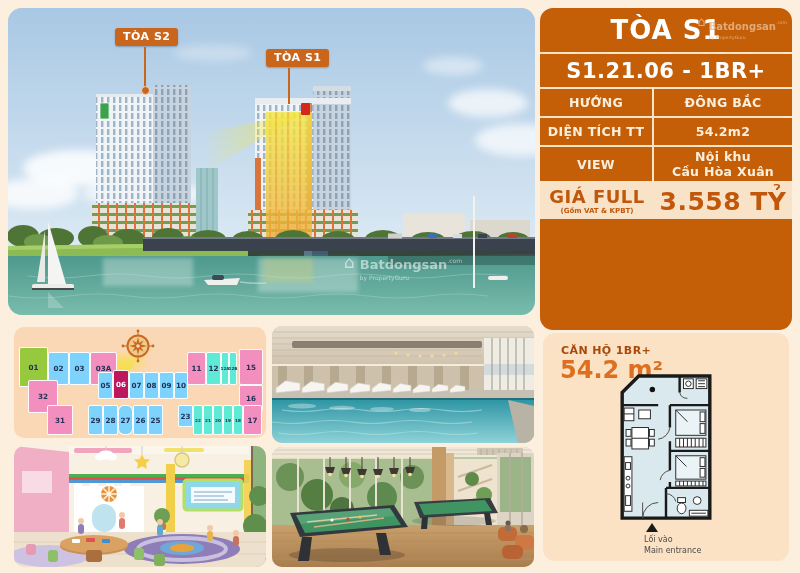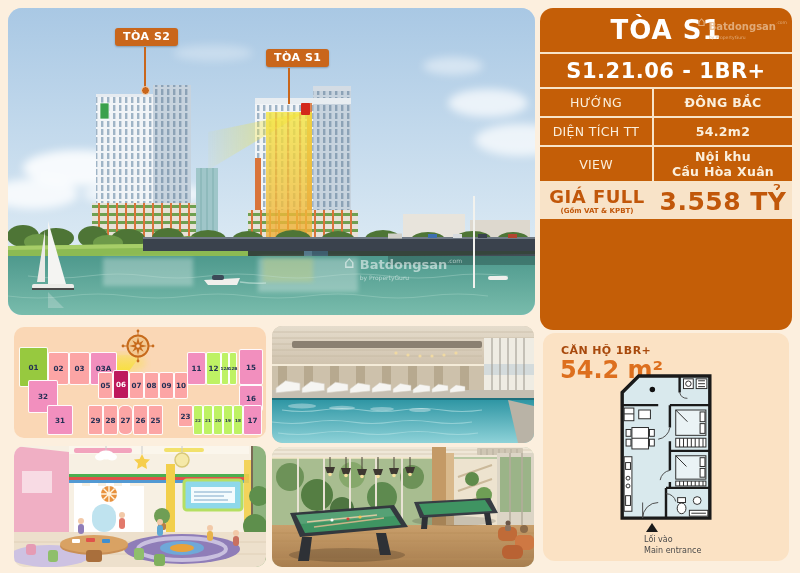--- a/index.html
+++ b/index.html
@@ -36,38 +36,38 @@
   #panel-logo .lg-house{font-size:13px;line-height:13px;}
   #panel-logo .lg-name{font-size:10px;font-weight:700;line-height:10px;}
   #panel-logo .lg-sup{font-size:4.5px;vertical-align:super;}
   #panel-logo .lg-by{font-size:4.5px;margin-top:1px;}
   .panel-title{height:44px;display:flex;align-items:center;justify-content:center;
     font-size:26px;font-weight:800;letter-spacing:1px;color:#FFFFFF;}
   .panel-sub{height:33px;display:flex;align-items:center;justify-content:center;
     font-size:21px;font-weight:800;letter-spacing:.5px;color:#FFFFFF;border-top:2px solid #F8E4C8;}
   .prow{display:flex;border-top:2px solid #F8E4C8;min-height:27px;}
   .plabel{width:112px;border-right:2px solid #F8E4C8;display:flex;align-items:center;justify-content:center;
-    font-size:12.5px;font-weight:400;letter-spacing:.3px;text-align:center;}
+    font-size:12.5px;font-weight:700;letter-spacing:.3px;text-align:center;}
   .pvalue{flex:1;display:flex;align-items:center;justify-content:center;font-size:12.5px;font-weight:700;
     letter-spacing:.3px;text-align:center;white-space:pre-line;line-height:1.2;padding:2px 0;}
   .price-band{display:flex;height:36px;background:#F8E3C8;color:#C1570A;border-top:2px solid #F8E4C8;}
   .price-left{width:114px;display:flex;flex-direction:column;align-items:center;justify-content:center;line-height:1;}
   .price-label{font-size:18px;font-weight:800;letter-spacing:.5px;}
   .price-sub{font-size:7px;font-weight:700;margin-top:2px;}
   .price-value{flex:1;display:flex;align-items:center;justify-content:center;font-size:25px;font-weight:800;letter-spacing:.5px;}
   
   #keyplan{left:14px;top:327px;width:252px;height:111px;border-radius:10px;background:#FAD7B5;}
   #keyplan svg{position:absolute;left:0;top:0;}
   #keyplan-cells{position:absolute;left:0;top:0;width:100%;height:100%;}
   .cell{position:absolute;display:flex;align-items:center;justify-content:center;
     font-weight:700;color:#243055;border:1px solid rgba(255,255,255,.95);border-radius:2px;box-sizing:border-box;}
   .c-green{background:#97C93F;}
-  .c-blue{background:#fca5a5;}
+  .c-blue{background:#7dd3fc;}
   .c-pink{background:#F28FBE;}
-  .c-orange{background:#bef264;}
+  .c-orange{background:#5eead4;}
   .c-red{background:#be185d;color:#fff;}
   
   #pool-photo{left:272px;top:326px;width:262px;height:117px;border-radius:10px;background:#CDC1AB;}
   #kids-photo{left:14px;top:446px;width:252px;height:121px;border-radius:10px;background:#F7F0E3;}
   #billiards-photo{left:272px;top:447px;width:262px;height:120px;border-radius:10px;background:#B9C9A4;}
   
   #plan-card{left:543px;top:333px;width:246px;height:228px;border-radius:12px;background:#FBE2C4;}
   .plan-title{position:absolute;left:18px;top:11px;font-size:11px;font-weight:800;letter-spacing:.4px;color:#A8490C;}
   .plan-area{position:absolute;left:17px;top:23px;font-size:24px;font-weight:800;color:#DD6F1E;}
   #floorplan-svg{position:absolute;left:71px;top:40px;}

